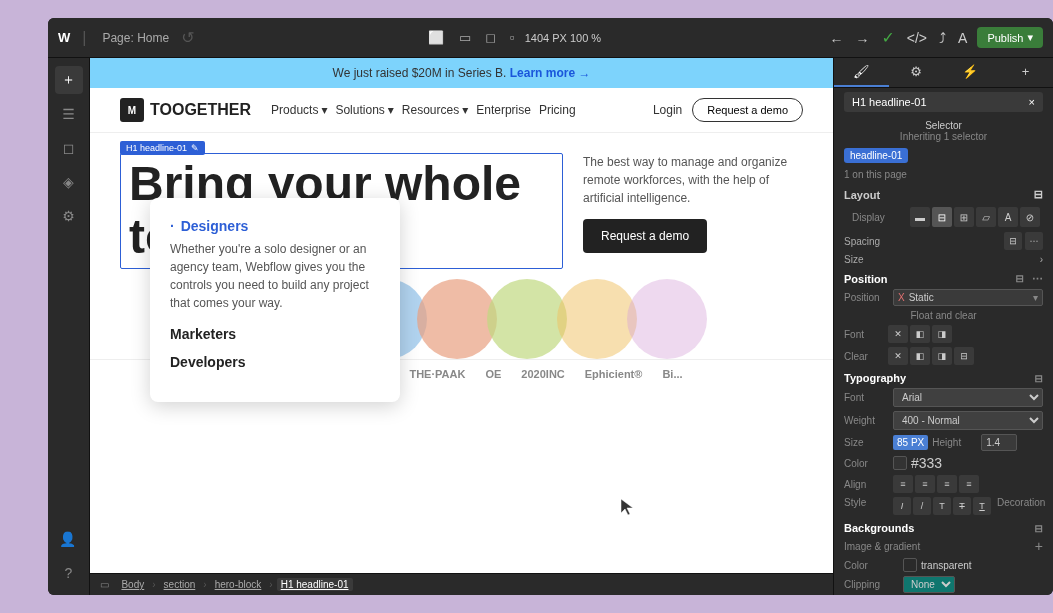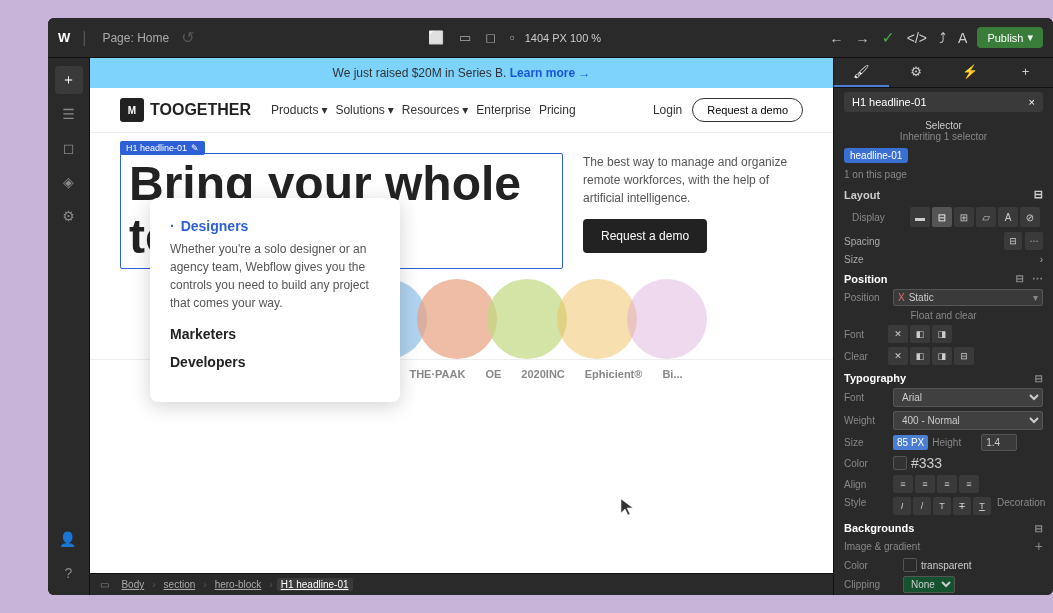--- a/index.html
+++ b/index.html
@@ -105,21 +105,21 @@
     .size-highlight { background: #4a7fd4; color: #fff; border-radius: 2px; padding: 2px 4px; font-size: 10px; }
     .typo-style-btns { display: flex; gap: 2px; }
     .typo-style-btn { background: #3a3a3a; border: none; color: #ccc; width: 18px; height: 18px; border-radius: 2px; font-size: 9px; cursor: pointer; }
 
     
     .bg-row { display: flex; align-items: center; padding: 2px 10px; gap: 4px; }
     .bg-label { color: #888; font-size: 10px; min-width: 55px; }
     .bg-add { background: none; border: none; color: #888; font-size: 14px; cursor: pointer; margin-left: auto; }
     .bg-color-swatch { width: 14px; height: 14px; border-radius: 2px; border: 1px solid #555; }
     .bg-value { color: #ccc; font-size: 10px; }
-    .bg-select { background: #14532d; border: 1px solid #555; color: #ccc; font-size: 10px; padding: 1px 3px; border-radius: 2px; }
+    .bg-select { background: #0f766e; border: 1px solid #555; color: #ccc; font-size: 10px; padding: 1px 3px; border-radius: 2px; }
 
     
     .breadcrumb { position: absolute; bottom: 0; left: 42px; right: 220px; background: #2a2a2a; padding: 4px 10px; display: flex; align-items: center; gap: 4px; font-size: 10px; color: #aaa; border-top: 1px solid #111; }
     .breadcrumb-item { cursor: pointer; padding: 1px 4px; border-radius: 2px; text-decoration: underline; }
     .breadcrumb-sep { color: #555; }
     .breadcrumb-item.active { background: #3a3a3a; color: #fff; }
 
     
     .bottom-left { position: absolute; bottom: 0; left: 0; width: 42px; background: #2a2a2a; display: flex; align-items: center; justify-content: center; padding: 4px 0; border-top: 1px solid #111; gap: 4px; }
 

